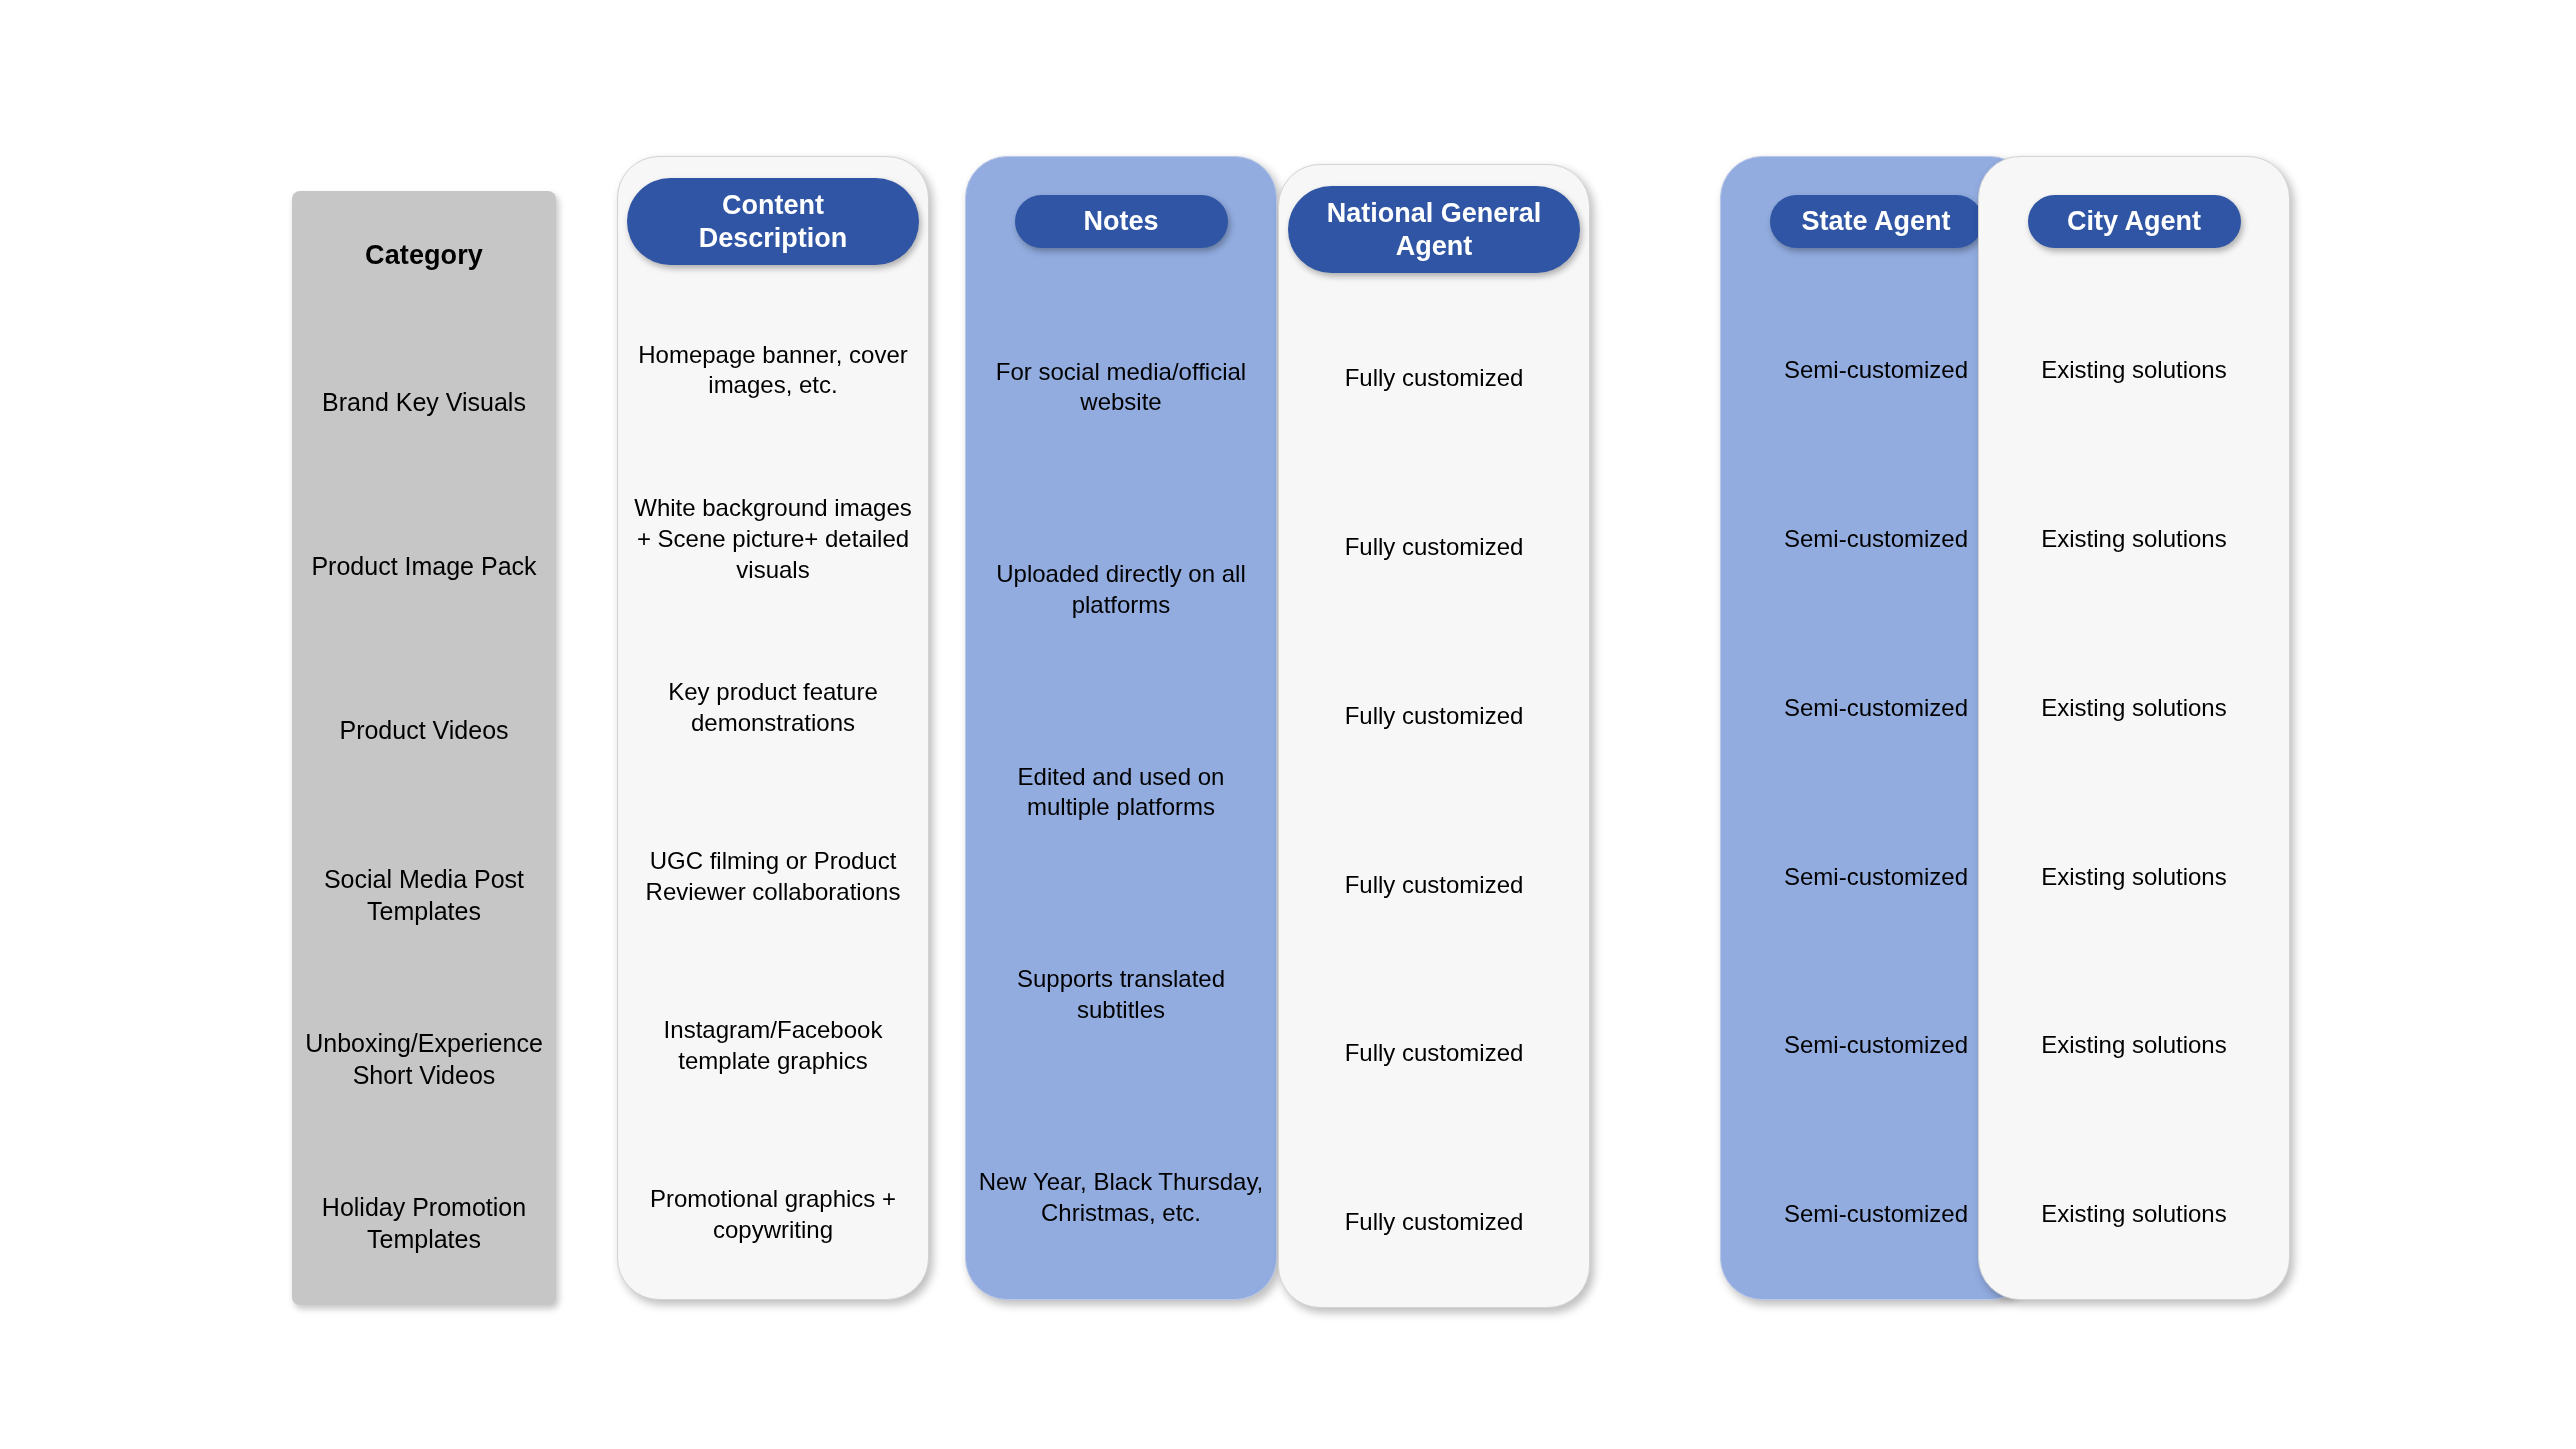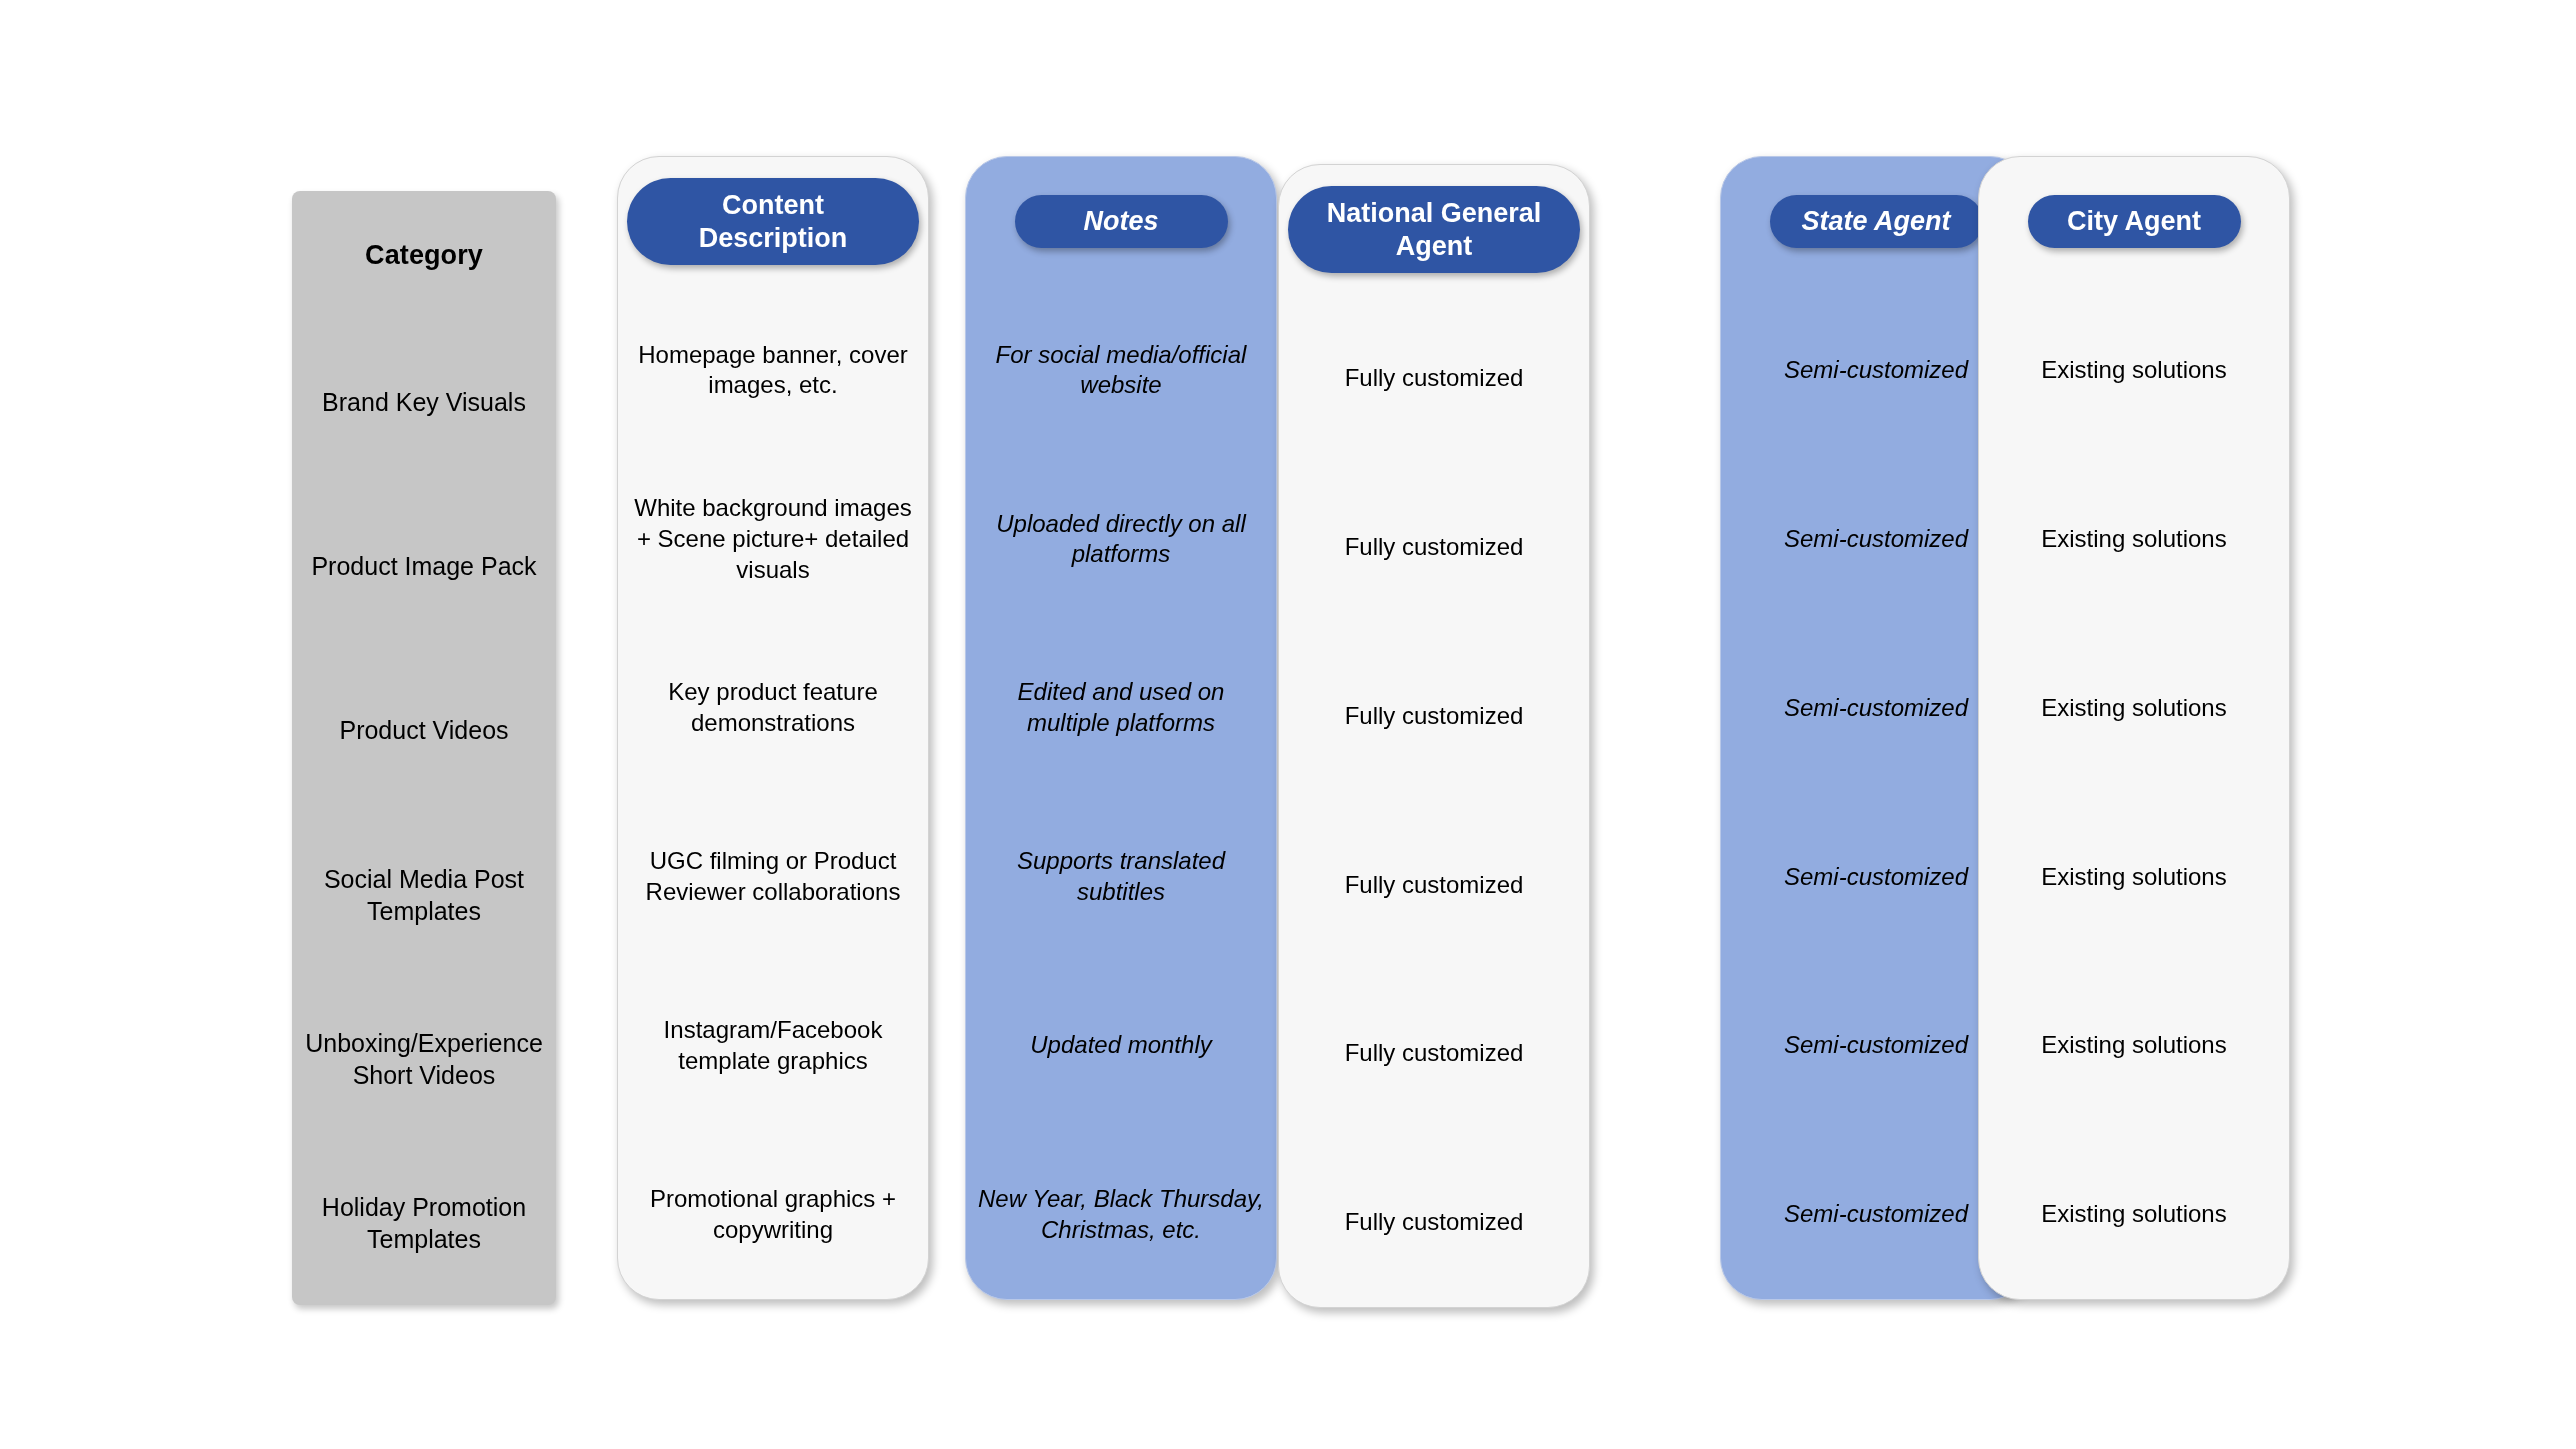--- a/index.html
+++ b/index.html
@@ -53,21 +53,20 @@
     border-radius: 42px;
     box-shadow: 3.4px 4.7px 8px rgba(0,0,0,0.25);
     border: 1.3px solid #d3d3d3;
   }
   .column.card-col.light {
     background: #f7f7f7;
   }
   .column.card-col.blue {
     background: #92ace0;
     border-color: #b9c8e8;
-    font-style: italic;
   }
 
   
   #col-content     { left: 617px;  }
   #col-notes       { left: 965px; }
   #col-national    { left: 1278px; margin-top: 8px; }
   #col-state       { left: 1720px; }
   #col-city        { left: 1978px; }
 
   
@@ -172,21 +171,20 @@
 
   <div class="column card-col blue" id="col-notes">
     <div class="col-head">
       <div class="head-pill">Notes</div>
     </div>
     <div class="cells">
       <div class="cell">For social media/official website</div>
       <div class="cell">Uploaded directly on all platforms</div>
       <div class="cell">Edited and used on multiple platforms</div>
       <div class="cell">Supports translated subtitles</div>
-      <div class="cell">Updated monthly</div>
       <div class="cell">New Year, Black Thursday, Christmas, etc.</div>
     </div>
   </div>
 
   <div class="column card-col light" id="col-national">
     <div class="col-head">
       <div class="head-pill">National General Agent</div>
     </div>
     <div class="cells">
       <div class="cell">Fully customized</div>

